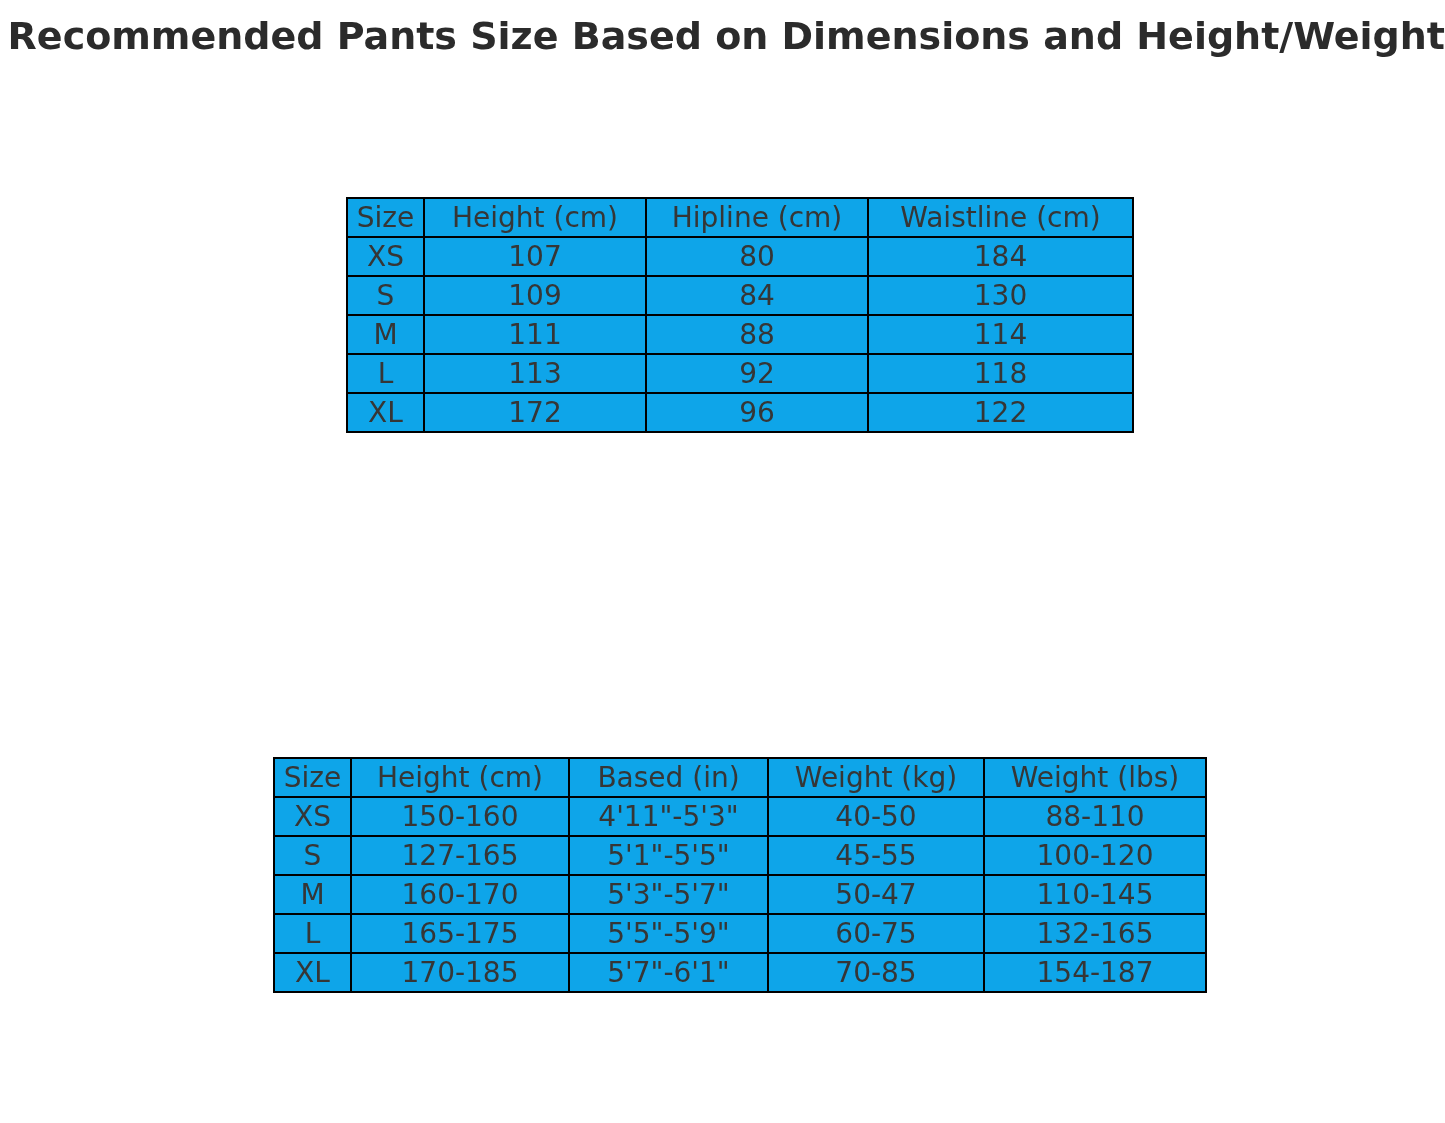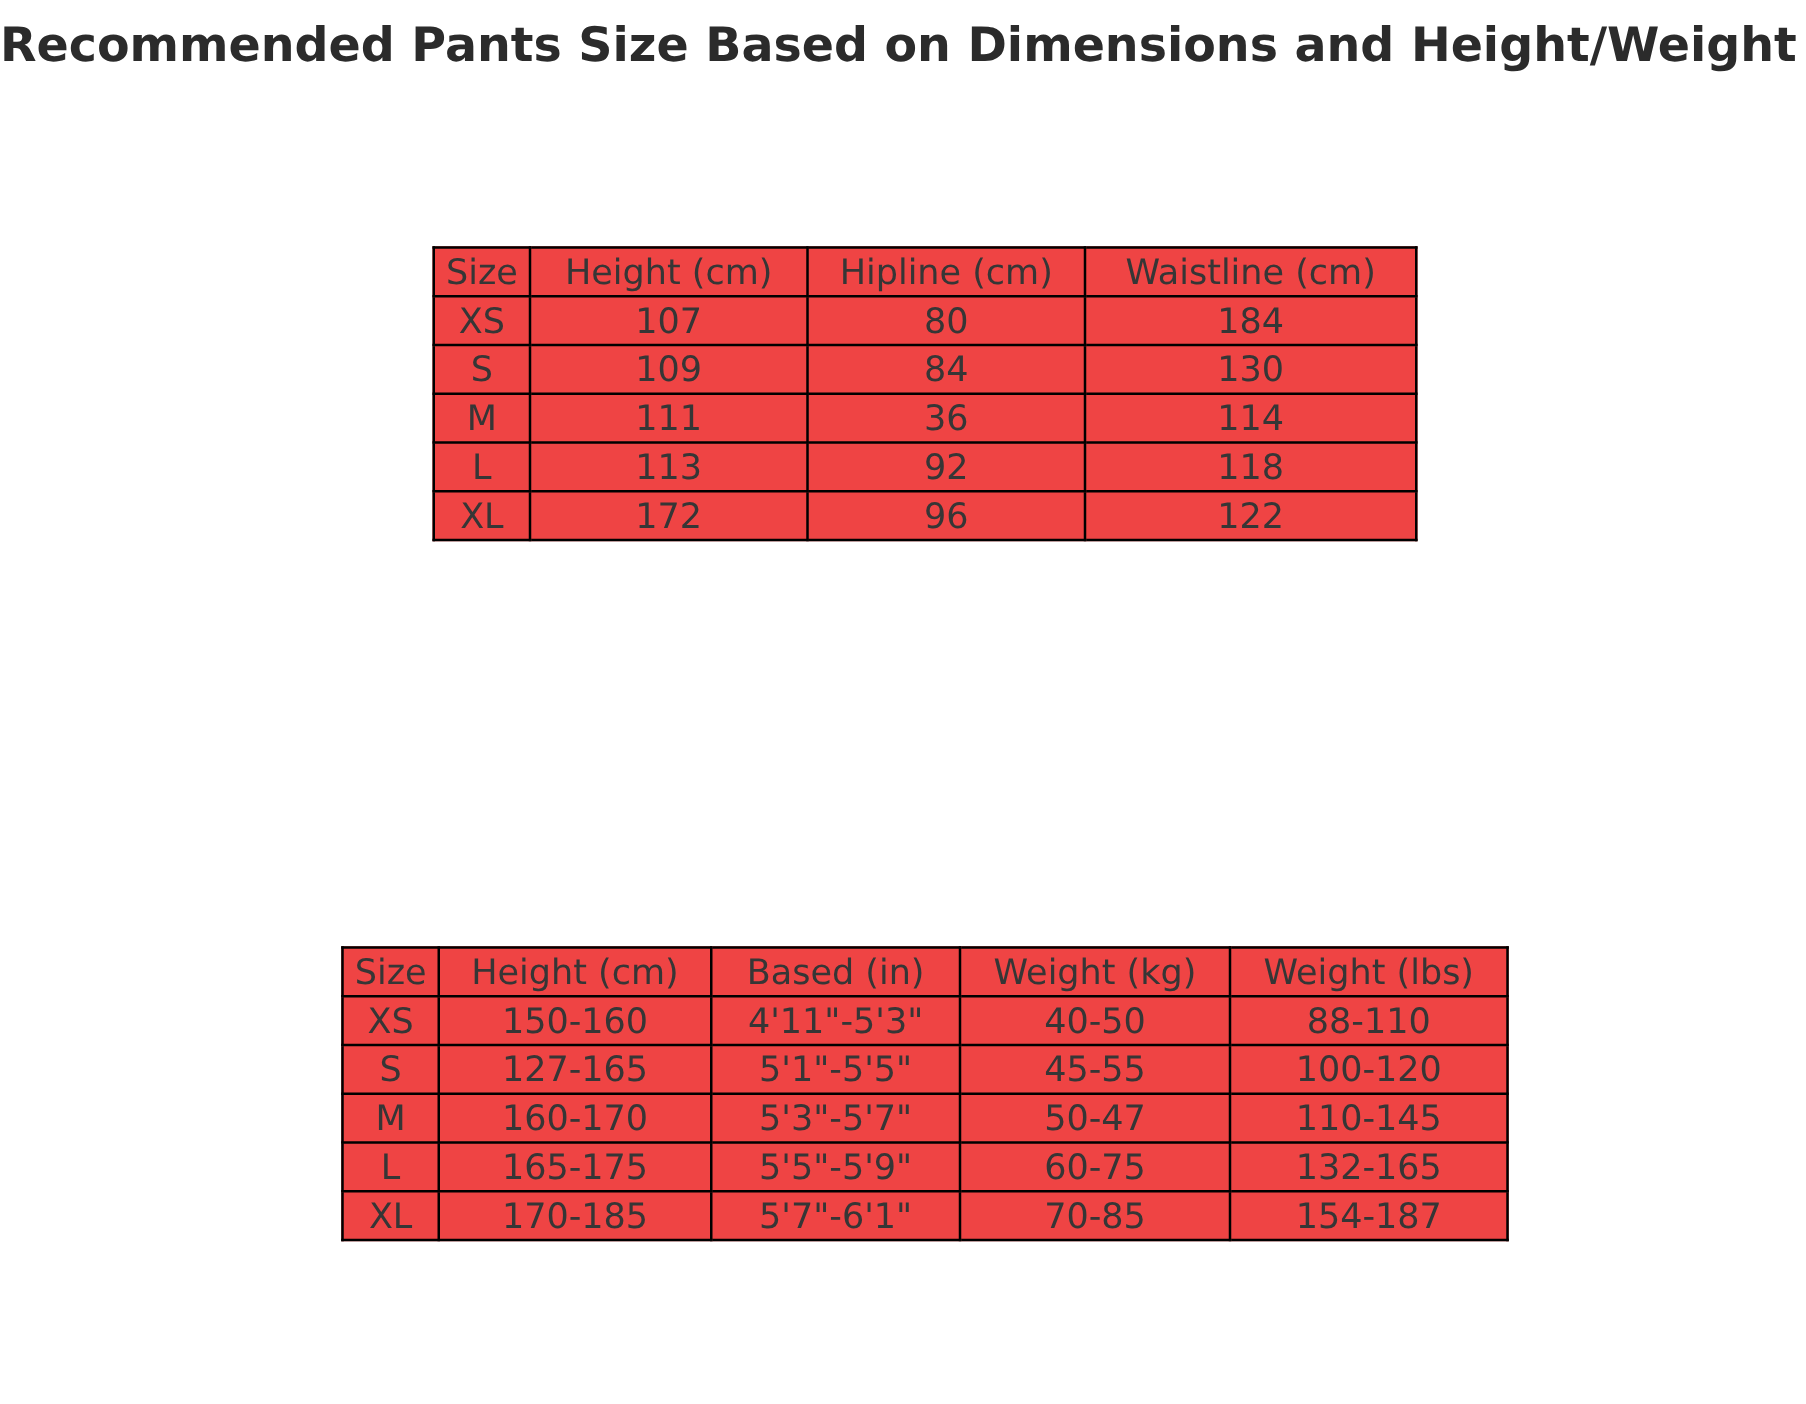--- a/index.html
+++ b/index.html
@@ -13,33 +13,33 @@
     height: 1123px;
     background: #ffffff;
     overflow: hidden;
     font-family: "DejaVu Sans", sans-serif;
   }
   .fig-title {
     position: absolute;
     left: 0;
     top: 12px;
     width: 100%;
-    text-align: left;
+    text-align: right;
     font-size: 38px;
     font-weight: bold;
     line-height: 48px;
     color: #2b2b2b;
     margin: 0;
     white-space: nowrap;
   }
   table.data-table {
     position: absolute;
     border-collapse: collapse;
     table-layout: fixed;
-    background: #ef4444;
+    background: #0ea5e9;
   }
   table.data-table th,
   table.data-table td {
     border: 2px solid #000000;
     height: 37px;
     padding: 0 2px;
     text-align: center;
     vertical-align: middle;
     font-size: 28px;
     font-weight: normal;
@@ -88,21 +88,21 @@
         </tr>
         <tr>
           <td>S</td>
           <td>109</td>
           <td>84</td>
           <td>130</td>
         </tr>
         <tr>
           <td>M</td>
           <td>111</td>
-          <td>36</td>
+          <td>88</td>
           <td>114</td>
         </tr>
         <tr>
           <td>L</td>
           <td>113</td>
           <td>92</td>
           <td>118</td>
         </tr>
         <tr>
           <td>XL</td>

